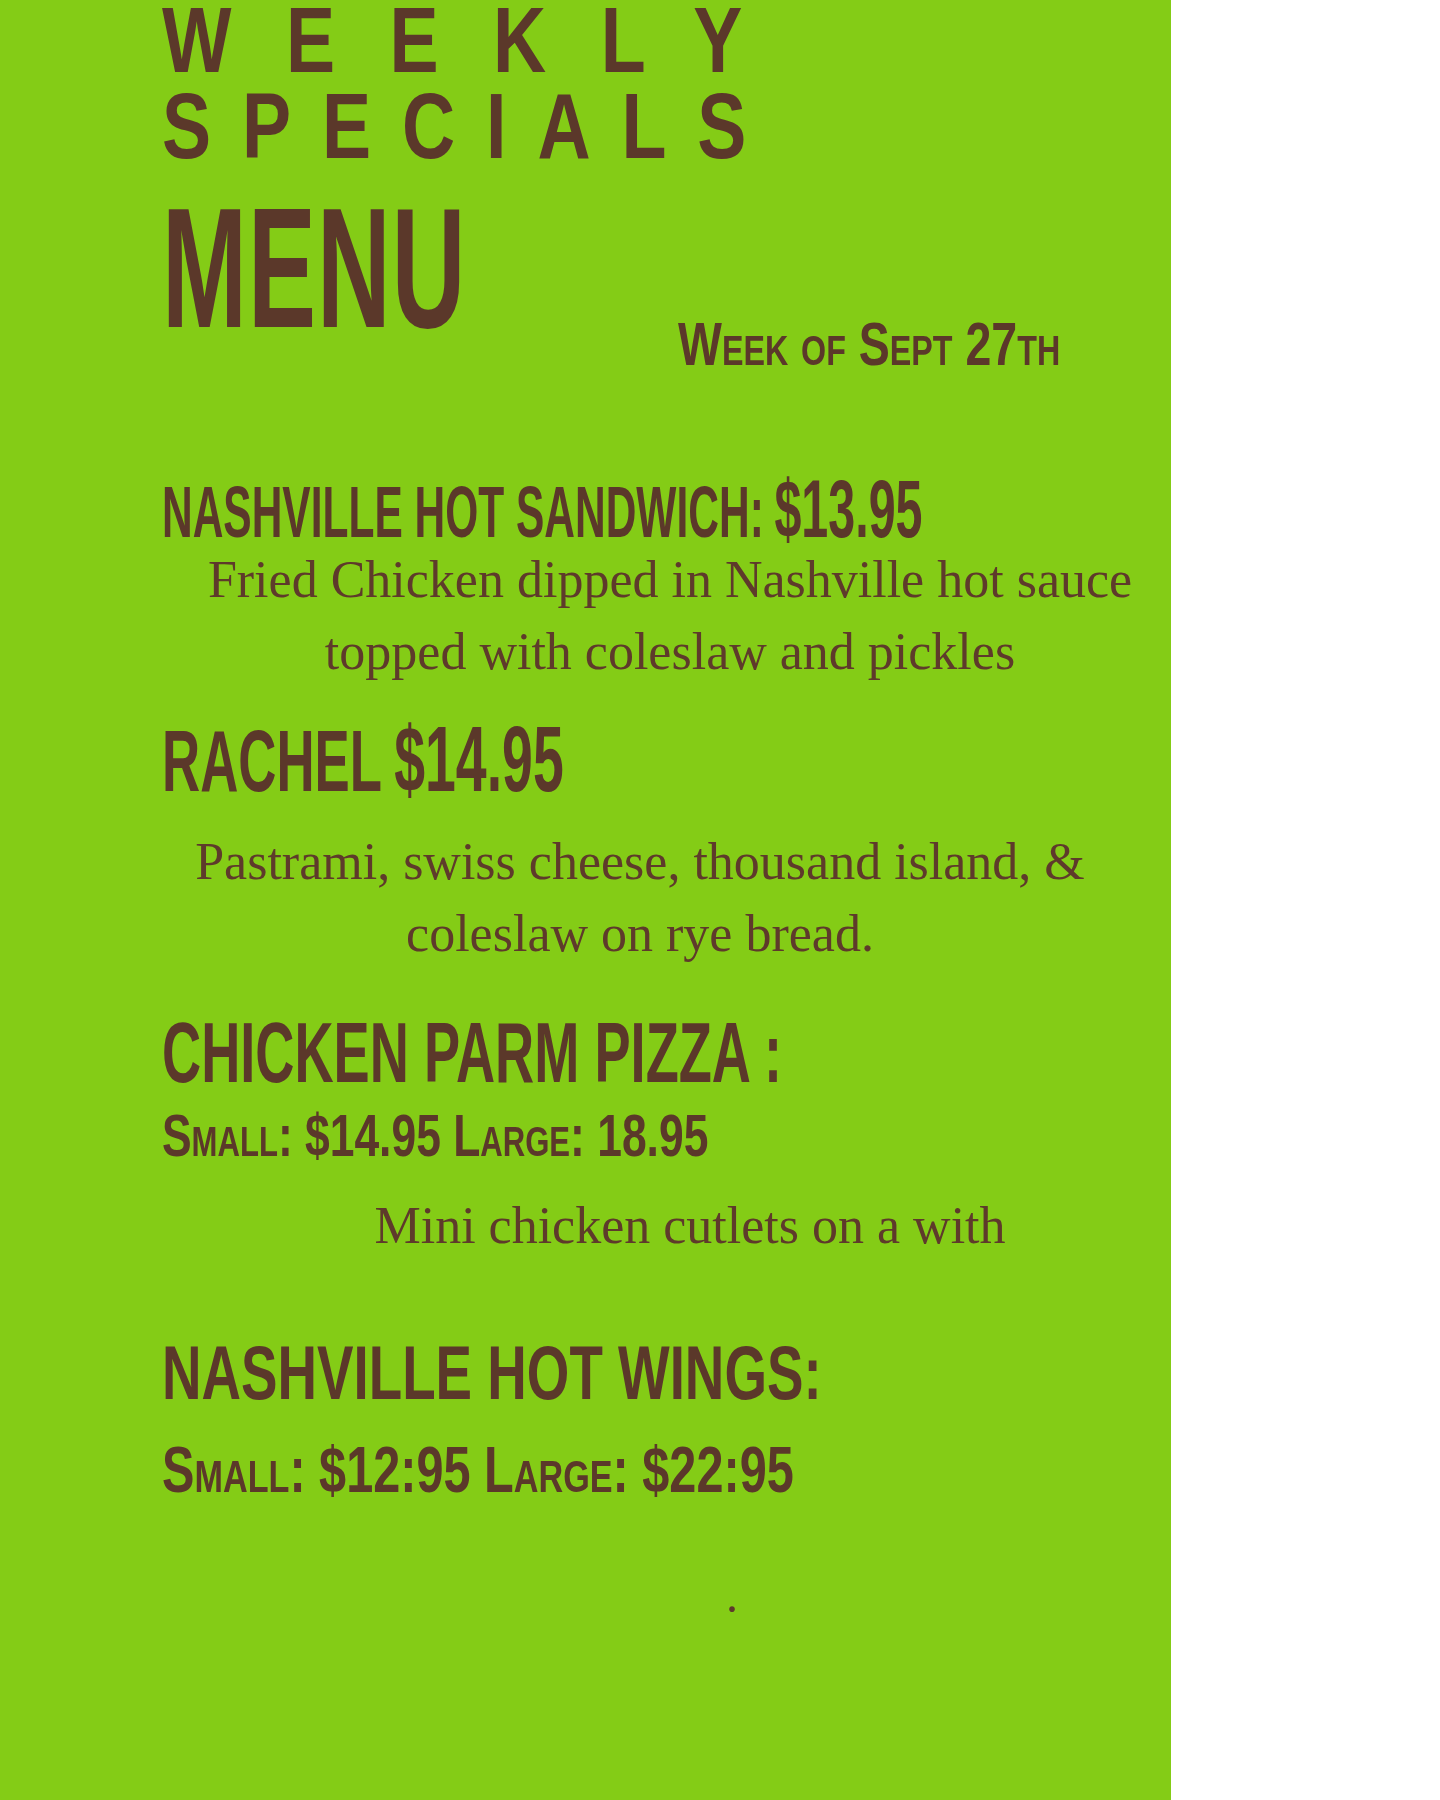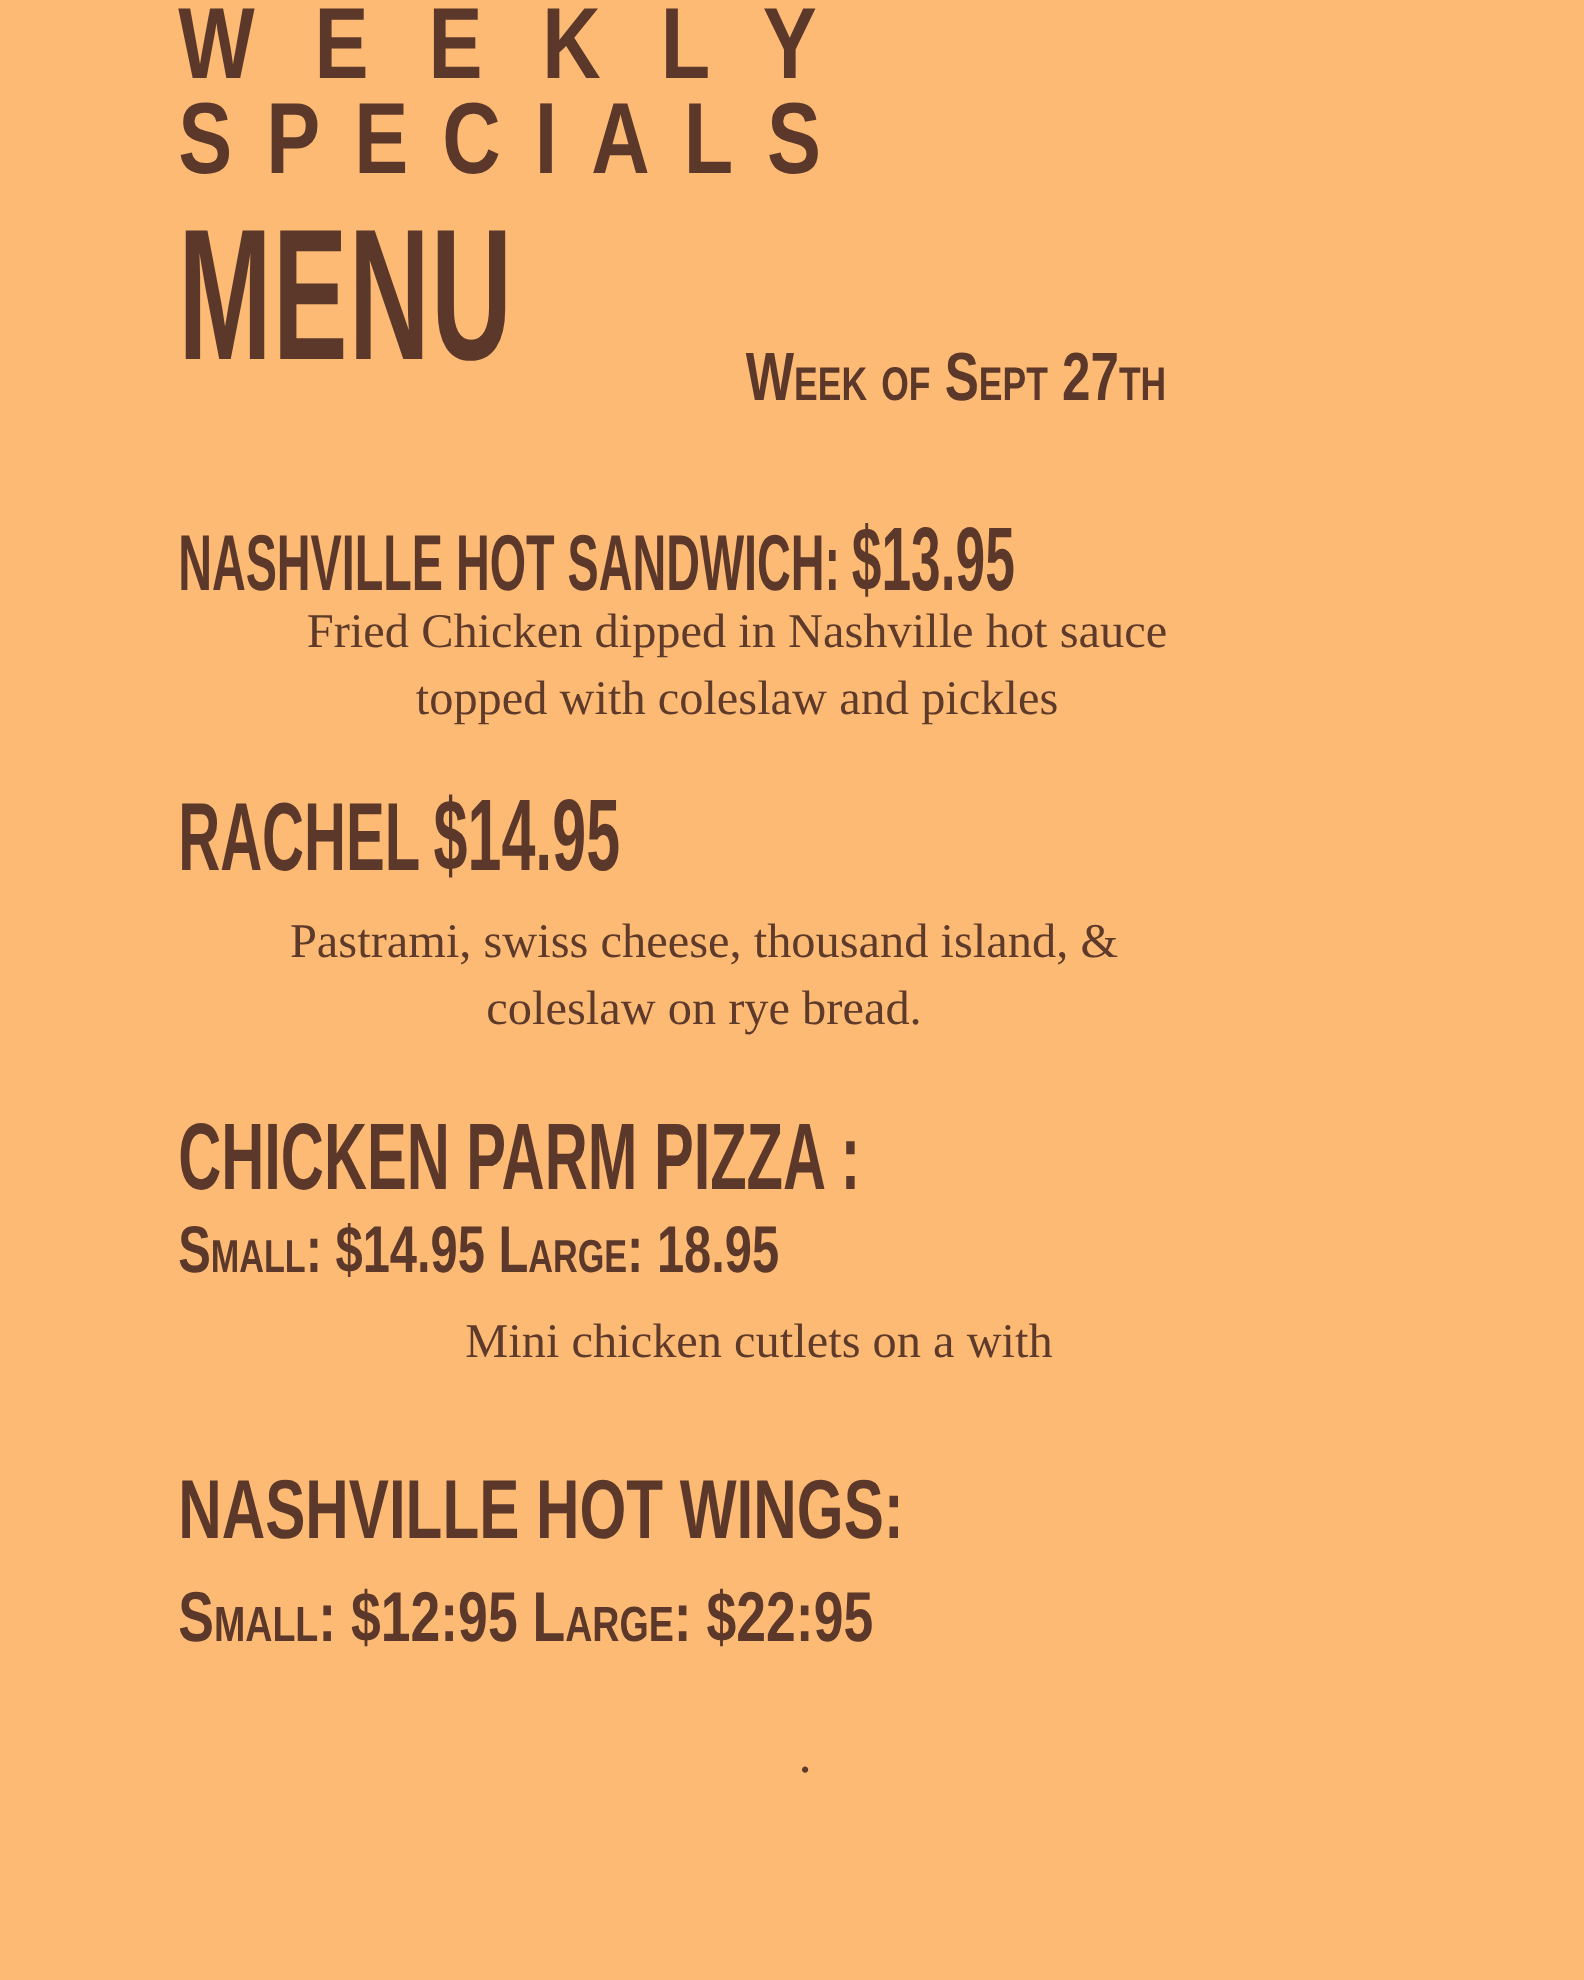--- a/index.html
+++ b/index.html
@@ -1,19 +1,19 @@
 <!DOCTYPE html>
 <html><head>
 <meta charset="utf-8">
 <style>
   html,body{margin:0;padding:0;background:#ffffff;}
   .page{
     position:relative;
-    width:1440px;height:1800px;
-    background:#fdba74;
+    width:1171px;height:1800px;
+    background:#84cc16;
     overflow:hidden;
     font-family:"Liberation Sans",sans-serif;
   }
   
   .disp{
     position:absolute;
     color:#5b382a;
     font-weight:bold;
     white-space:nowrap;
     line-height:1;
@@ -34,21 +34,21 @@
 
   .price-lg{font-size:1.14em;margin-left:0.22em;}
   .price-md{font-size:1.05em;margin-left:0.22em;}
 
   
   .desc{
     position:absolute;
     width:1160px;
     color:#5e3a2b;
     font-family:"Liberation Serif",serif;
-    font-size:44px;
+    font-size:52px;
     line-height:1.38;
     text-align:center;
     white-space:pre-line;
   }
   .d-sandwich{left:90px; top:544px;}
   .d-rachel  {left:60px; top:826px;}
   .d-pizza   {left:110px;top:1190px;}
   .d-wings   {left:30px; top:1543px;}
 
   .stray-period{

